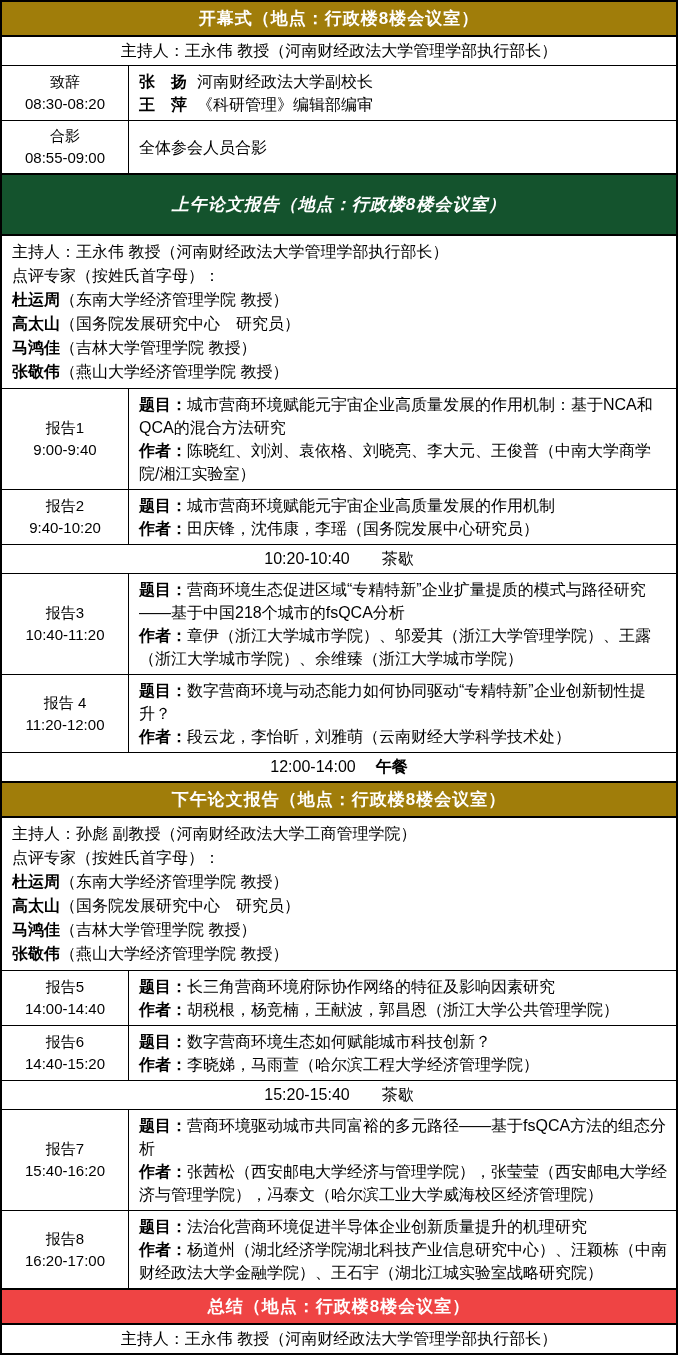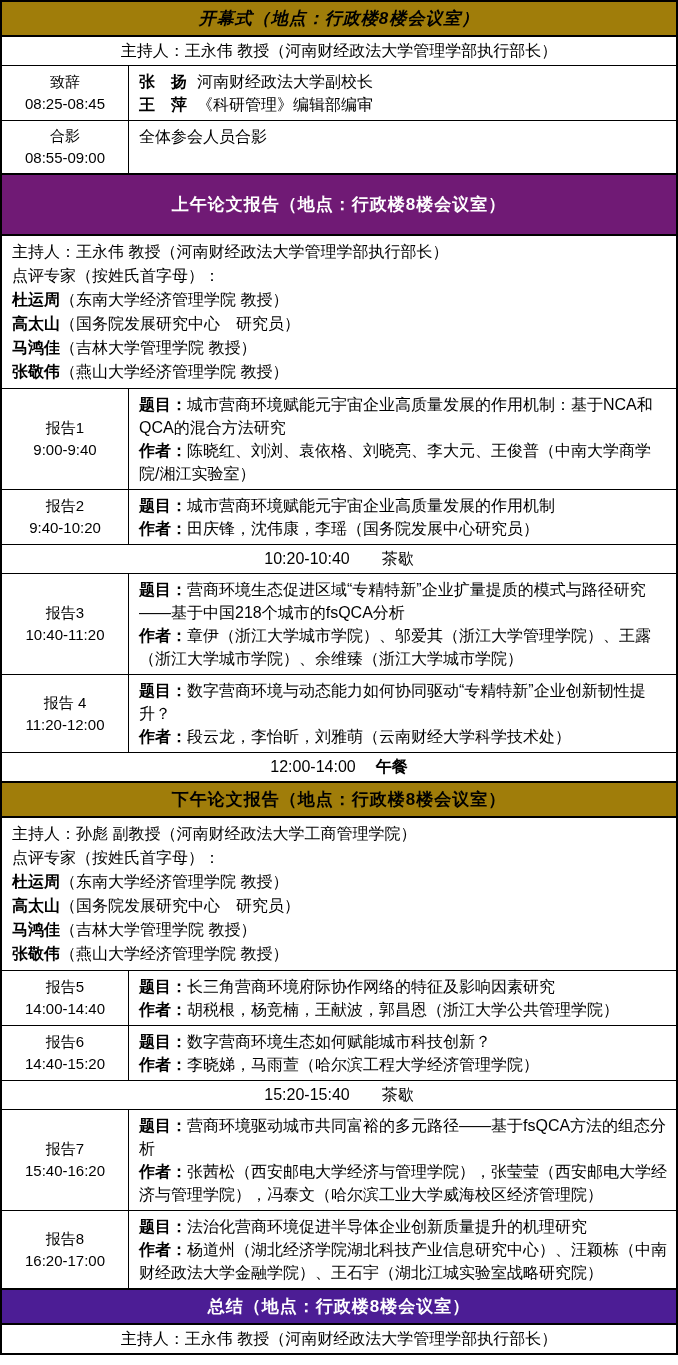--- a/index.html
+++ b/index.html
@@ -12,60 +12,60 @@
   .row:first-child.header{border-top:none;}
   
   .center{justify-content:center;align-items:center;text-align:center;padding:3px 0;font-size:16px;line-height:22px;}
   .center b{margin-left:20px;}
   
   .info{flex-direction:column;justify-content:center;padding:4px 8px 4px 10px;}
   .iline{font-size:16px;line-height:24px;text-align:left;}
   .iline b{margin-right:0;}
   
   .split .tcell{flex:0 0 127px;width:127px;border-right:1px solid #000;display:flex;flex-direction:column;justify-content:center;align-items:center;text-align:right;padding:4px 2px;font-size:15px;line-height:22px;box-sizing:border-box;}
-  .split .dcell{flex:1;display:flex;flex-direction:column;justify-content:flex-start;padding:4px 8px 4px 10px;box-sizing:border-box;}
+  .split .dcell{flex:1;display:flex;flex-direction:column;justify-content:center;padding:4px 8px 4px 10px;box-sizing:border-box;}
   .dline{font-size:16px;line-height:23px;text-align:left;}
   .dline b{margin-right:0;}
   .nameline b{margin-right:10px;}
   
   .row:nth-child(3){min-height:50px;}
   .row:nth-child(4){min-height:48px;}
   .row:nth-child(5){min-height:62px;}
   .row:nth-child(23){min-height:46px;}
 </style>
 </head>
 <body>
 
 <div class="table" id="schedule">
-    <div class="row header" style="background: rgb(160, 125, 10); color: #000000; font-style: italic;">
+    <div class="row header" style="background: rgb(160, 125, 10); color: #ffffff;">
       <span>开幕式（地点：行政楼8楼会议室）</span>
     </div>
     <div class="row center">
       <span>主持人：王永伟 教授（河南财经政法大学管理学部执行部长）</span>
     </div>
     <div class="row split">
       <div class="tcell">
         <div>致辞</div>
-        <div>08:25-08:45</div>
+        <div>08:30-08:20</div>
       </div>
       <div class="dcell">
         <div class="dline nameline"><b>张　扬</b><span>河南财经政法大学副校长</span></div>
         <div class="dline nameline"><b>王　萍</b><span>《科研管理》编辑部编审</span></div>
       </div>
     </div>
     <div class="row split">
       <div class="tcell">
         <div>合影</div>
         <div>08:55-09:00</div>
       </div>
       <div class="dcell">
         <div class="dline"><span>全体参会人员合影</span></div>
       </div>
     </div>
-    <div class="row header" style="background: #701a75; color: rgb(255, 255, 255);">
+    <div class="row header" style="background: #14532d; color: rgb(255, 255, 255); font-style: italic;">
       <span>上午论文报告（地点：行政楼8楼会议室）</span>
     </div>
     <div class="row info">
       <div class="iline"><span>主持人：王永伟 教授（河南财经政法大学管理学部执行部长）</span></div>
       <div class="iline"><span>点评专家（按姓氏首字母）：</span></div>
       <div class="iline"><b>杜运周</b><span>（东南大学经济管理学院 教授）</span></div>
       <div class="iline"><b>高太山</b><span>（国务院发展研究中心　研究员）</span></div>
       <div class="iline"><b>马鸿佳</b><span>（吉林大学管理学院 教授）</span></div>
       <div class="iline"><b>张敬伟</b><span>（燕山大学经济管理学院 教授）</span></div>
     </div>
@@ -109,21 +109,21 @@
       </div>
       <div class="dcell">
         <div class="dline"><b>题目：</b><span>数字营商环境与动态能力如何协同驱动“专精特新”企业创新韧性提升？</span></div>
         <div class="dline"><b>作者：</b><span>段云龙，李怡昕，刘雅萌（云南财经大学科学技术处）</span></div>
       </div>
     </div>
     <div class="row center">
       <span>12:00-14:00</span>
       <b>午餐</b>
     </div>
-    <div class="row header" style="background: rgb(160, 125, 10); color: #000000;">
+    <div class="row header" style="background: rgb(160, 125, 10); color: #ffffff;">
       <span>下午论文报告（地点：行政楼8楼会议室）</span>
     </div>
     <div class="row info">
       <div class="iline"><span>主持人：孙彪 副教授（河南财经政法大学工商管理学院）</span></div>
       <div class="iline"><span>点评专家（按姓氏首字母）：</span></div>
       <div class="iline"><b>杜运周</b><span>（东南大学经济管理学院 教授）</span></div>
       <div class="iline"><b>高太山</b><span>（国务院发展研究中心　研究员）</span></div>
       <div class="iline"><b>马鸿佳</b><span>（吉林大学管理学院 教授）</span></div>
       <div class="iline"><b>张敬伟</b><span>（燕山大学经济管理学院 教授）</span></div>
     </div>
@@ -163,19 +163,19 @@
     <div class="row split">
       <div class="tcell">
         <div>报告8</div>
         <div>16:20-17:00</div>
       </div>
       <div class="dcell">
         <div class="dline"><b>题目：</b><span>法治化营商环境促进半导体企业创新质量提升的机理研究</span></div>
         <div class="dline"><b>作者：</b><span>杨道州（湖北经济学院湖北科技产业信息研究中心）、汪颖栋（中南财经政法大学金融学院）、王石宇（湖北江城实验室战略研究院）</span></div>
       </div>
     </div>
-    <div class="row header" style="background: #4c1d95; color: rgb(255, 255, 255);">
+    <div class="row header" style="background: #ef4444; color: rgb(255, 255, 255);">
       <span>总结（地点：行政楼8楼会议室）</span>
     </div>
     <div class="row center">
       <span>主持人：王永伟 教授（河南财经政法大学管理学部执行部长）</span>
     </div>
   </div>
 
 </body></html>

